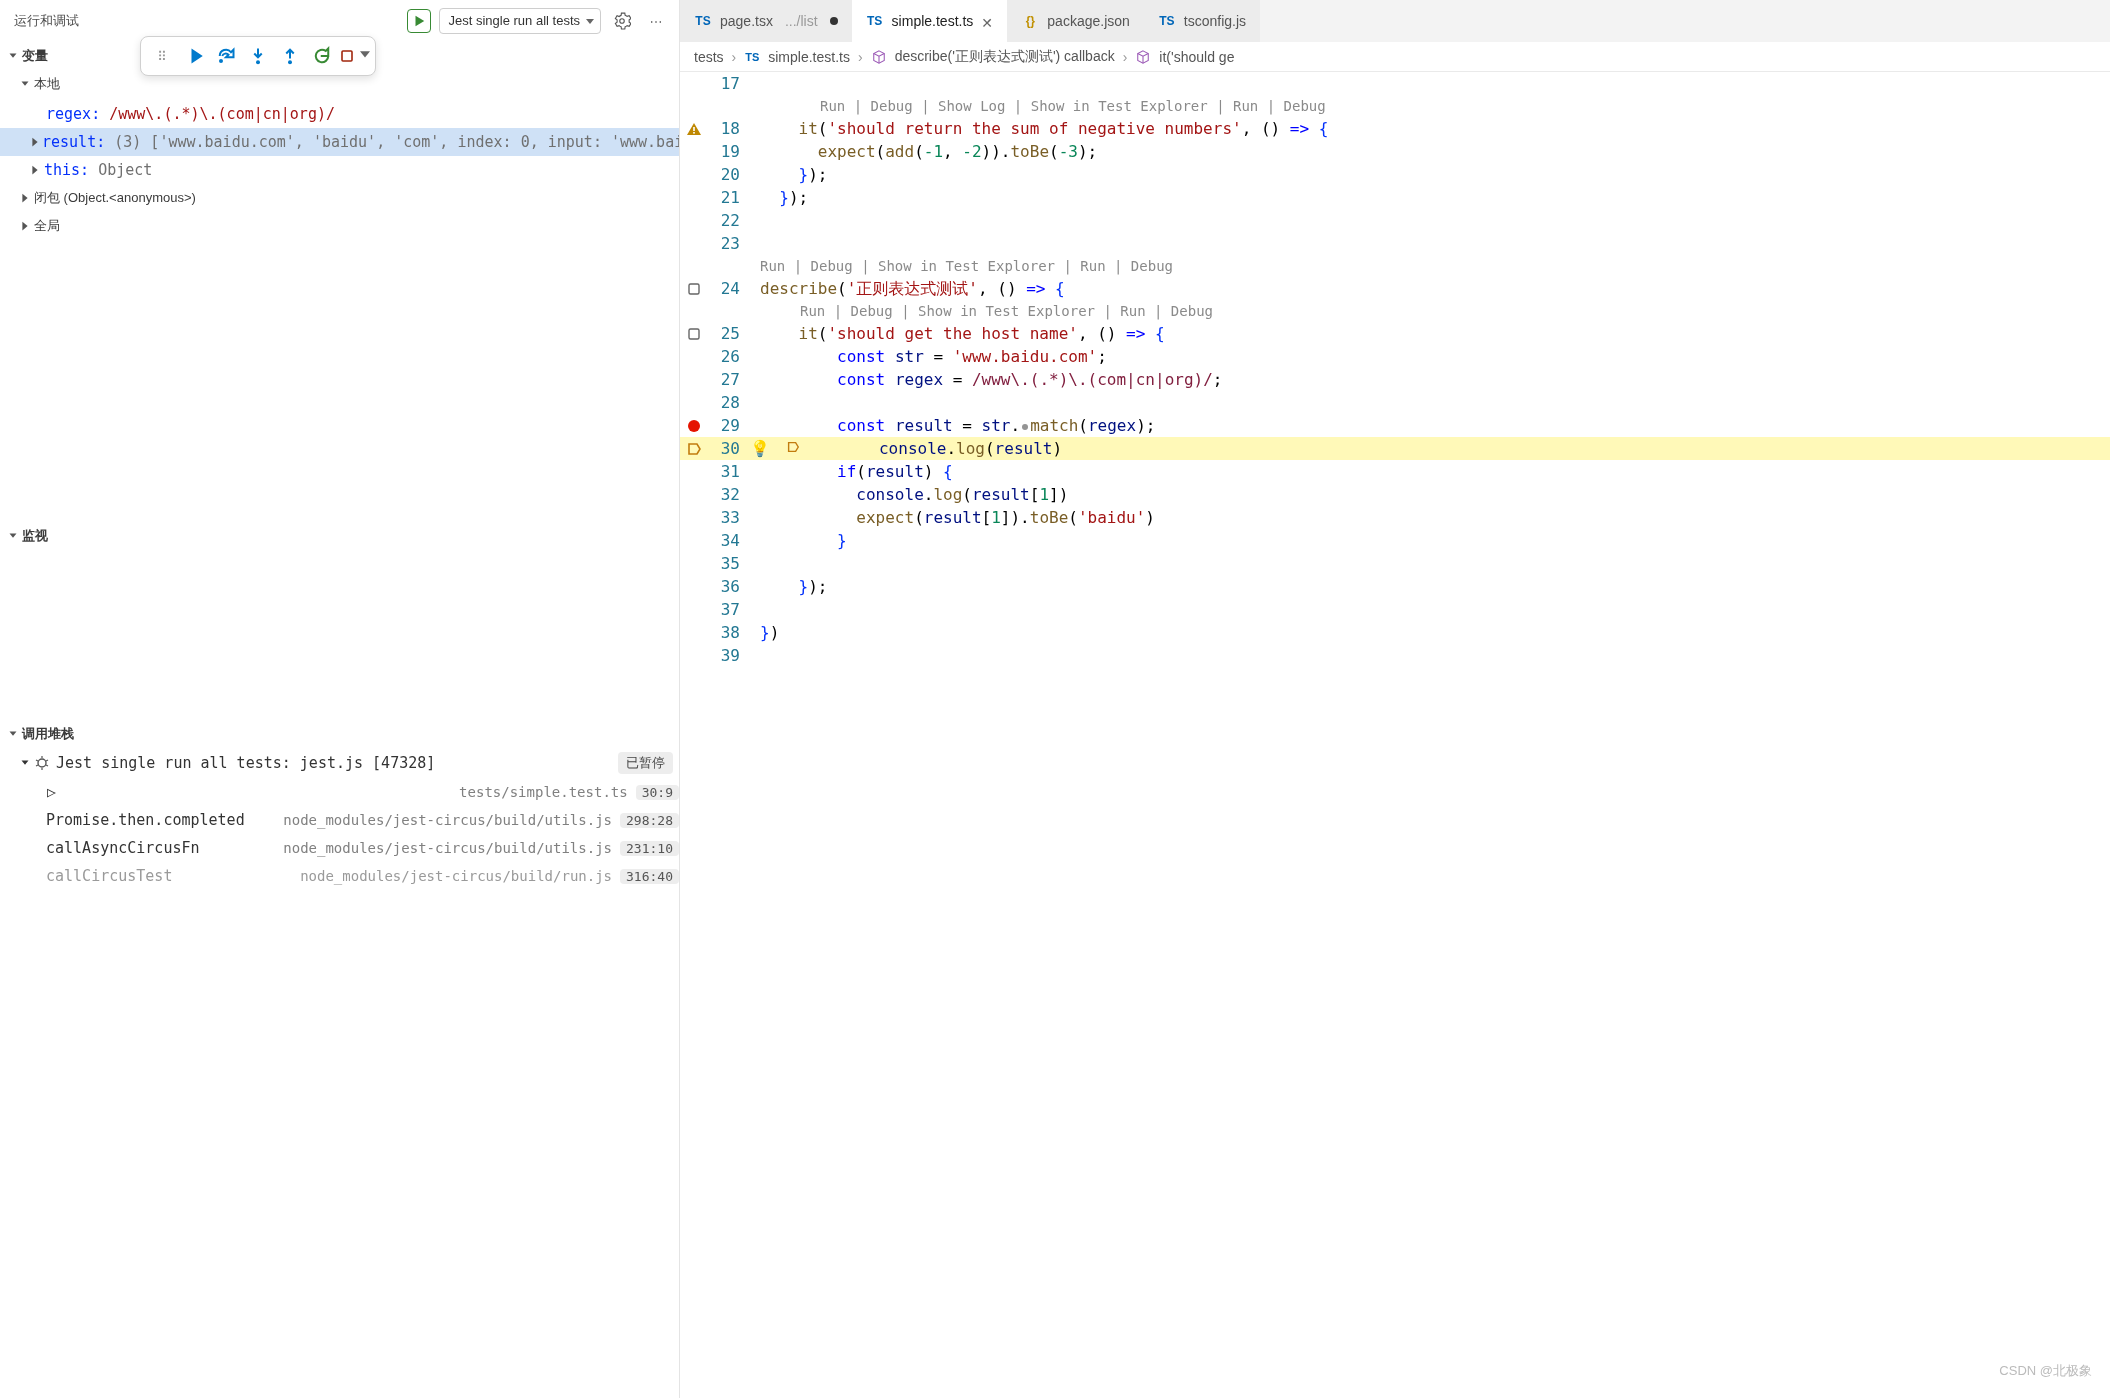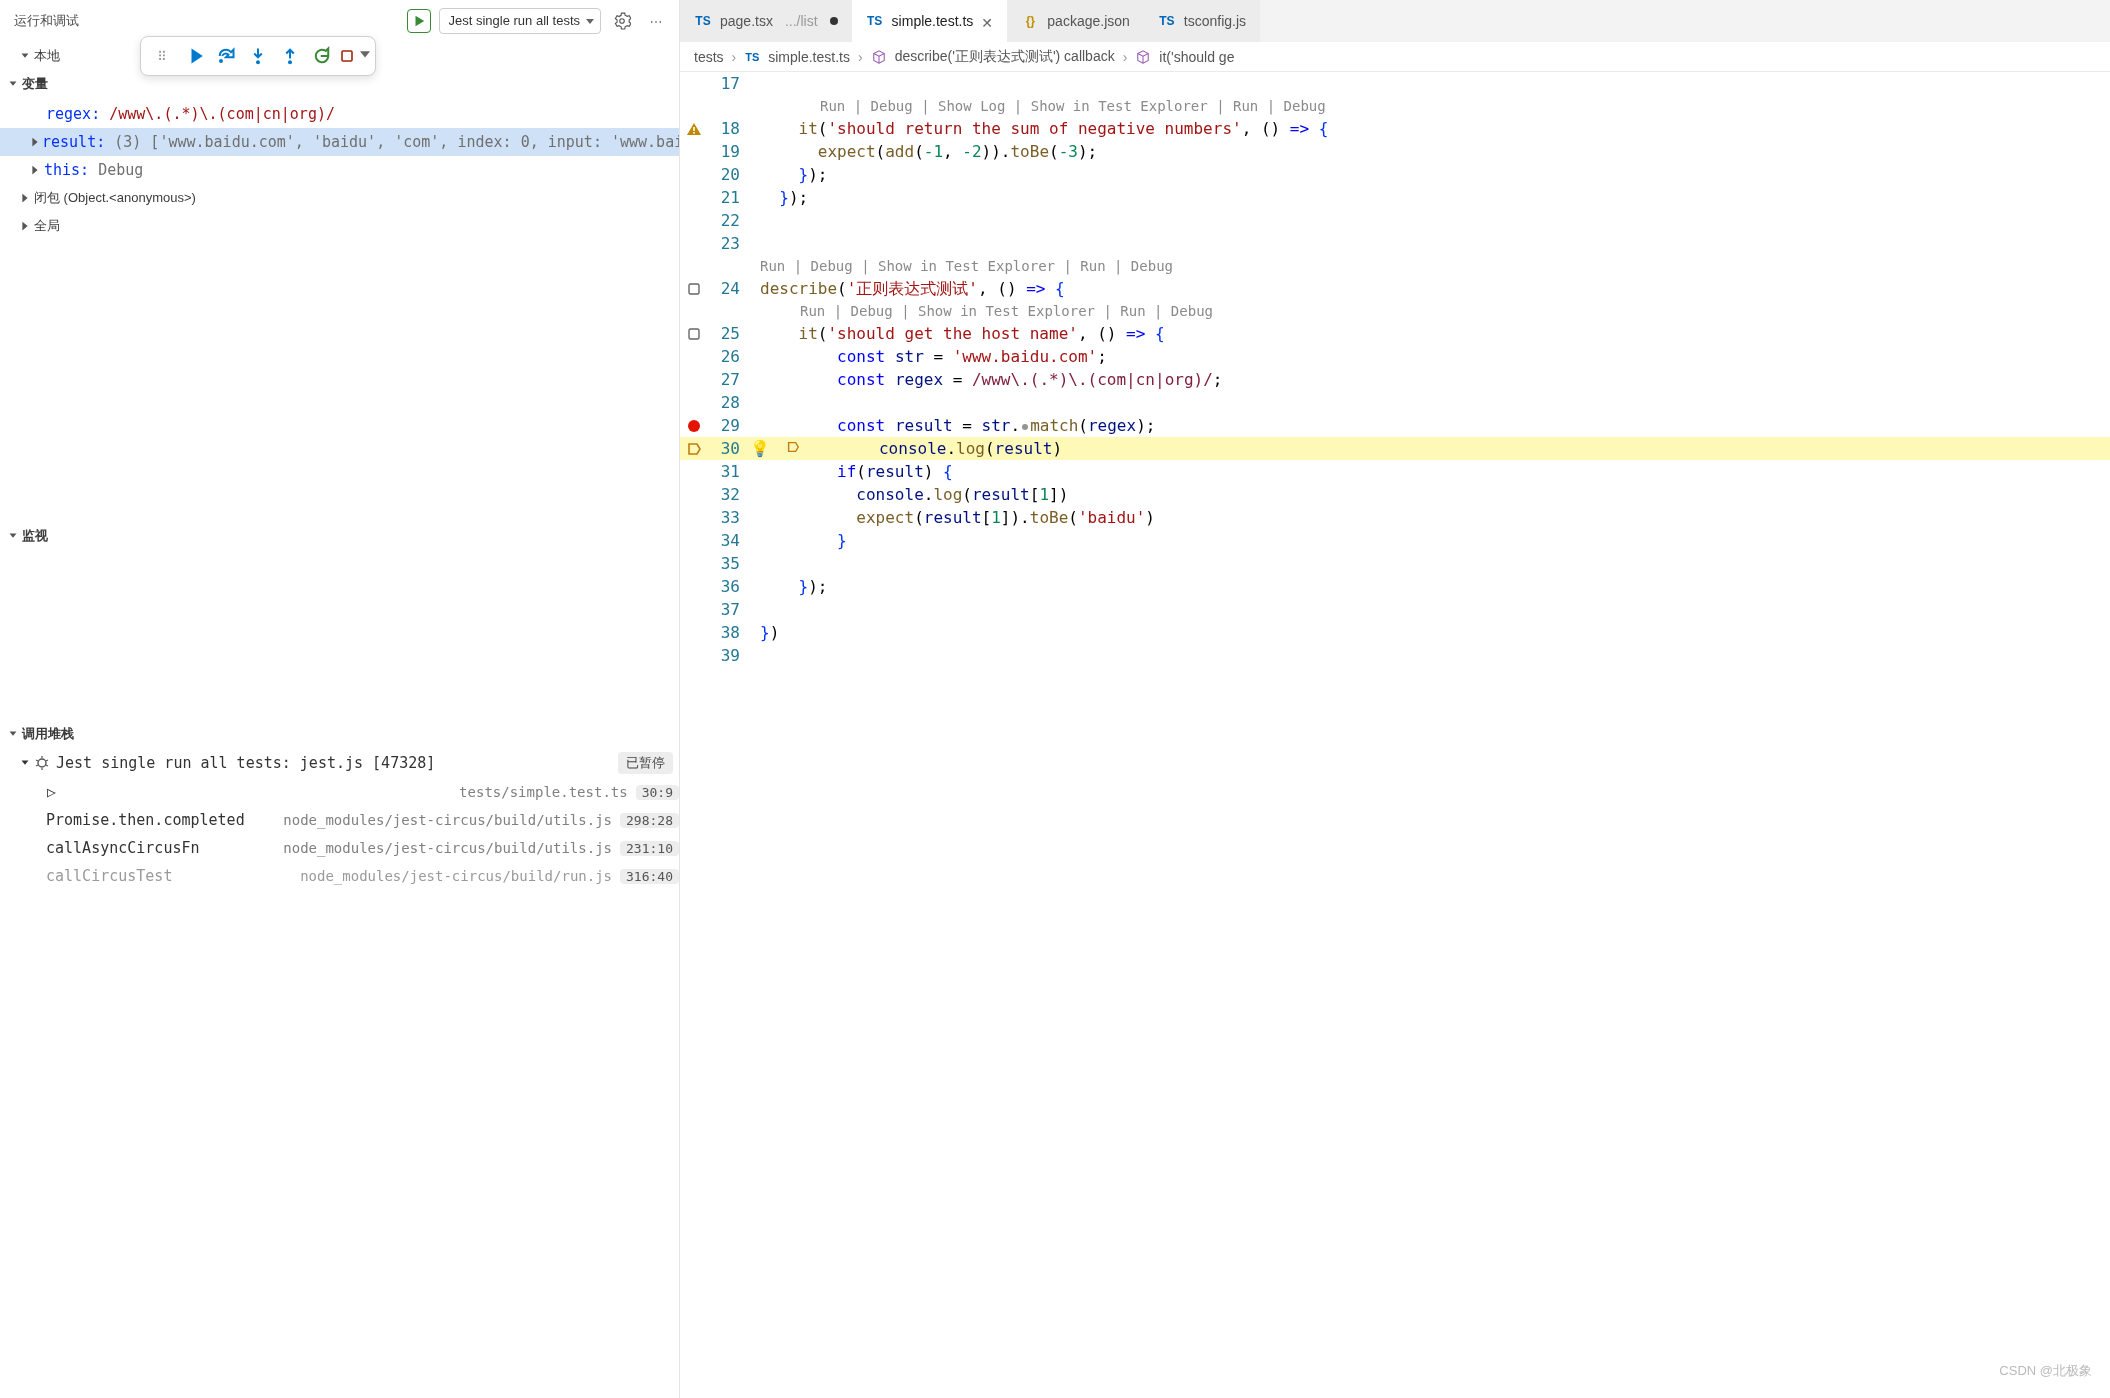--- a/index.html
+++ b/index.html
@@ -144,35 +144,35 @@
     <span class="config-select">Jest single run all tests</span>
     <span class="gear-btn">
       <svg viewBox="0 0 16 16" width="18" height="18">
           <path d="M8 10a2 2 0 100-4 2 2 0 000 4zm6.4-2a6.5 6.5 0 00-.1-1l1.6-1.2-1.5-2.6-1.9.7a6.5 6.5 0 00-1.7-1L10.5 1h-3l-.3 2a6.5 6.5 0 00-1.7 1l-1.9-.7L2.1 5.8 3.7 7a6.5 6.5 0 000 2l-1.6 1.2 1.5 2.6 1.9-.7c.5.4 1.1.8 1.7 1l.3 2h3l.3-2c.6-.2 1.2-.6 1.7-1l1.9.7 1.5-2.6L14.3 9c.1-.3.1-.7.1-1z" fill="none" stroke="currentColor" stroke-width="1"></path>
         </svg>
     </span>
     <span class="ellipsis-btn">⋯</span>
   </div>
 
   <div class="vars">
+    <div class="section-h">
+      <span class="chev">
+        <svg width="14" height="14" viewBox="0 0 16 16">
+            <path d="M4 5l4 5 4-5z"></path>
+          </svg>
+      </span>
+      <span>变量</span>
+    </div>
     <div class="section-h" style="padding-left:18px;font-weight:400">
       <span class="chev">
           <svg width="14" height="14" viewBox="0 0 16 16">
             <path d="M4 5l4 5 4-5z"></path>
           </svg>
         </span>
       <span>本地</span>
-    </div>
-    <div class="section-h">
-      <span class="chev">
-        <svg width="14" height="14" viewBox="0 0 16 16">
-            <path d="M4 5l4 5 4-5z"></path>
-          </svg>
-      </span>
-      <span>变量</span>
     </div>
     <div class="vars-tree mono">
       <div class="var-row" style="padding-left:46px">
         <span class="var-key">regex:</span>&nbsp;
         <span class="var-val-regex">/www\.(.*)\.(com|cn|org)/</span>
       </div>
       <div class="var-row row-selected" style="padding-left:28px">
         <span class="chev">
             <svg width="14" height="14" viewBox="0 0 16 16">
               <path d="M5 3l6 5-6 5z"></path>
@@ -181,21 +181,21 @@
         <span class="var-key">result:</span>&nbsp;
         <span class="var-val-gray">(3) ['www.baidu.com', 'baidu', 'com', index: 0, input: 'www.baidu…</span>
       </div>
       <div class="var-row" style="padding-left:28px">
         <span class="chev">
             <svg width="14" height="14" viewBox="0 0 16 16">
               <path d="M5 3l6 5-6 5z"></path>
             </svg>
           </span>
         <span class="var-key this">this:</span>&nbsp;
-        <span class="var-val-gray">Debug</span>
+        <span class="var-val-gray">Object</span>
       </div>
     </div>
     <div class="section-h" style="padding-left:18px;font-weight:400">
       <span class="chev">
           <svg width="14" height="14" viewBox="0 0 16 16">
             <path d="M5 3l6 5-6 5z"></path>
           </svg>
         </span>
       <span>闭包 (Object.&lt;anonymous&gt;)</span>
     </div>

